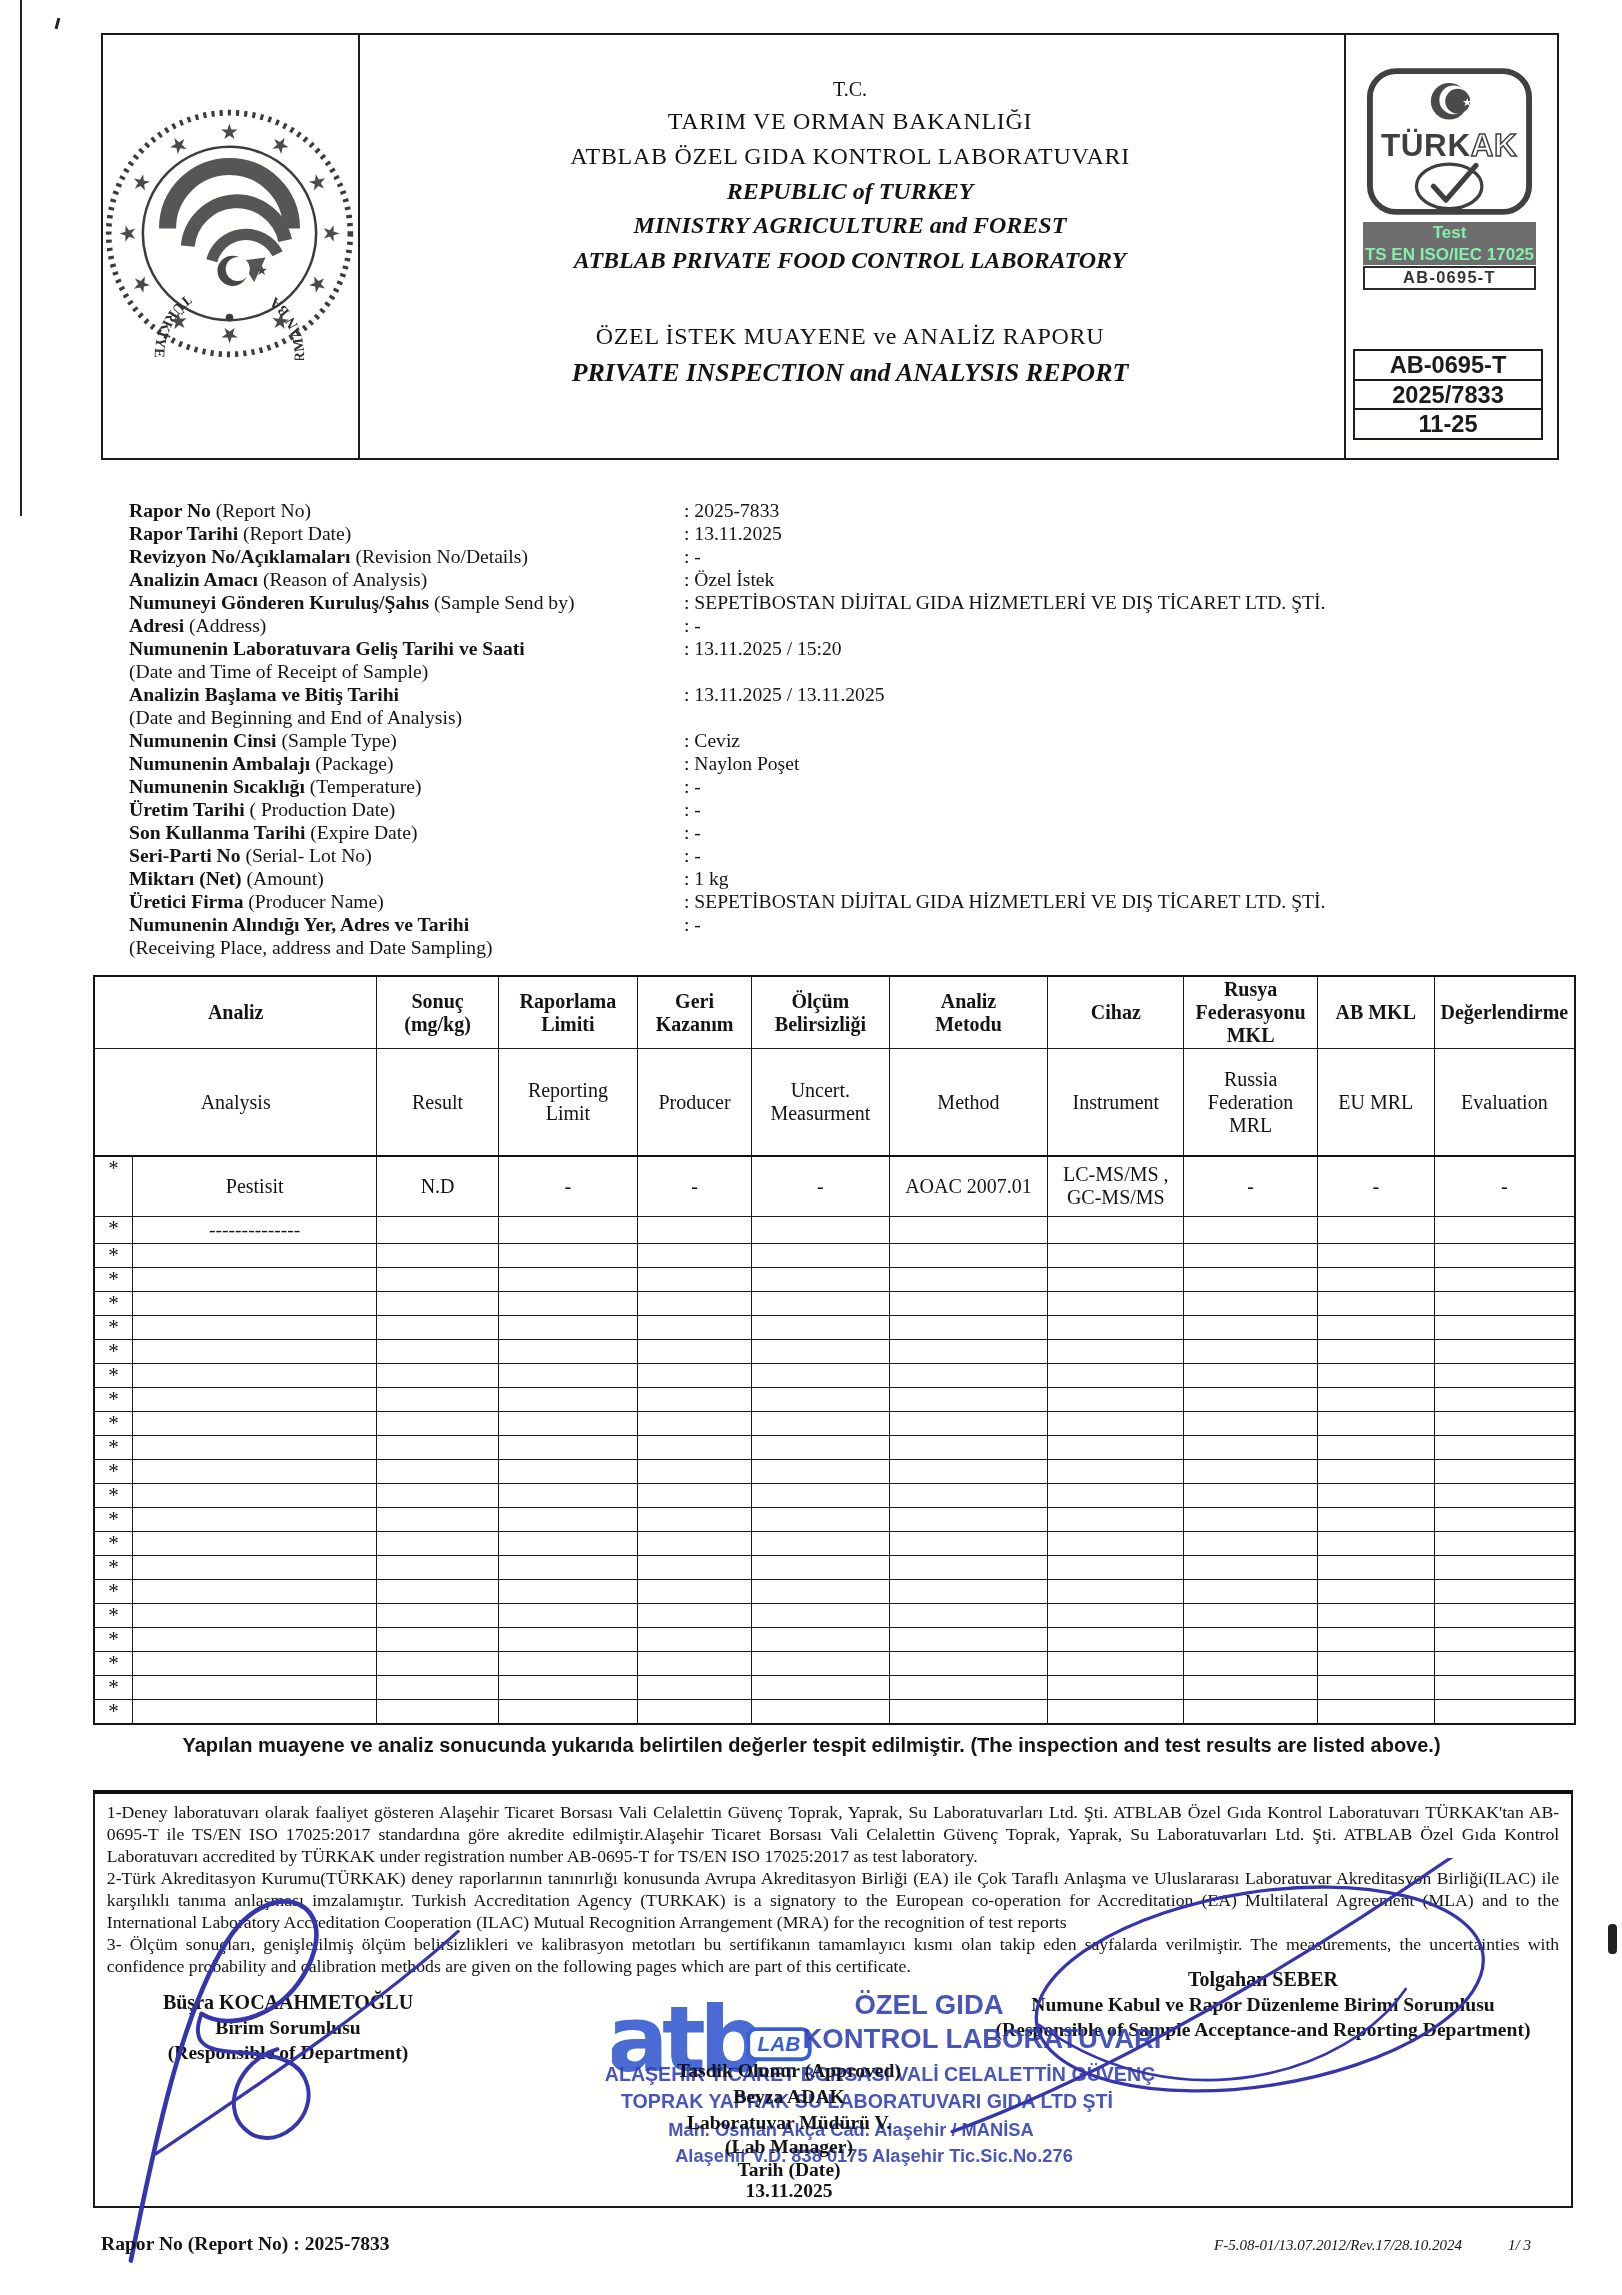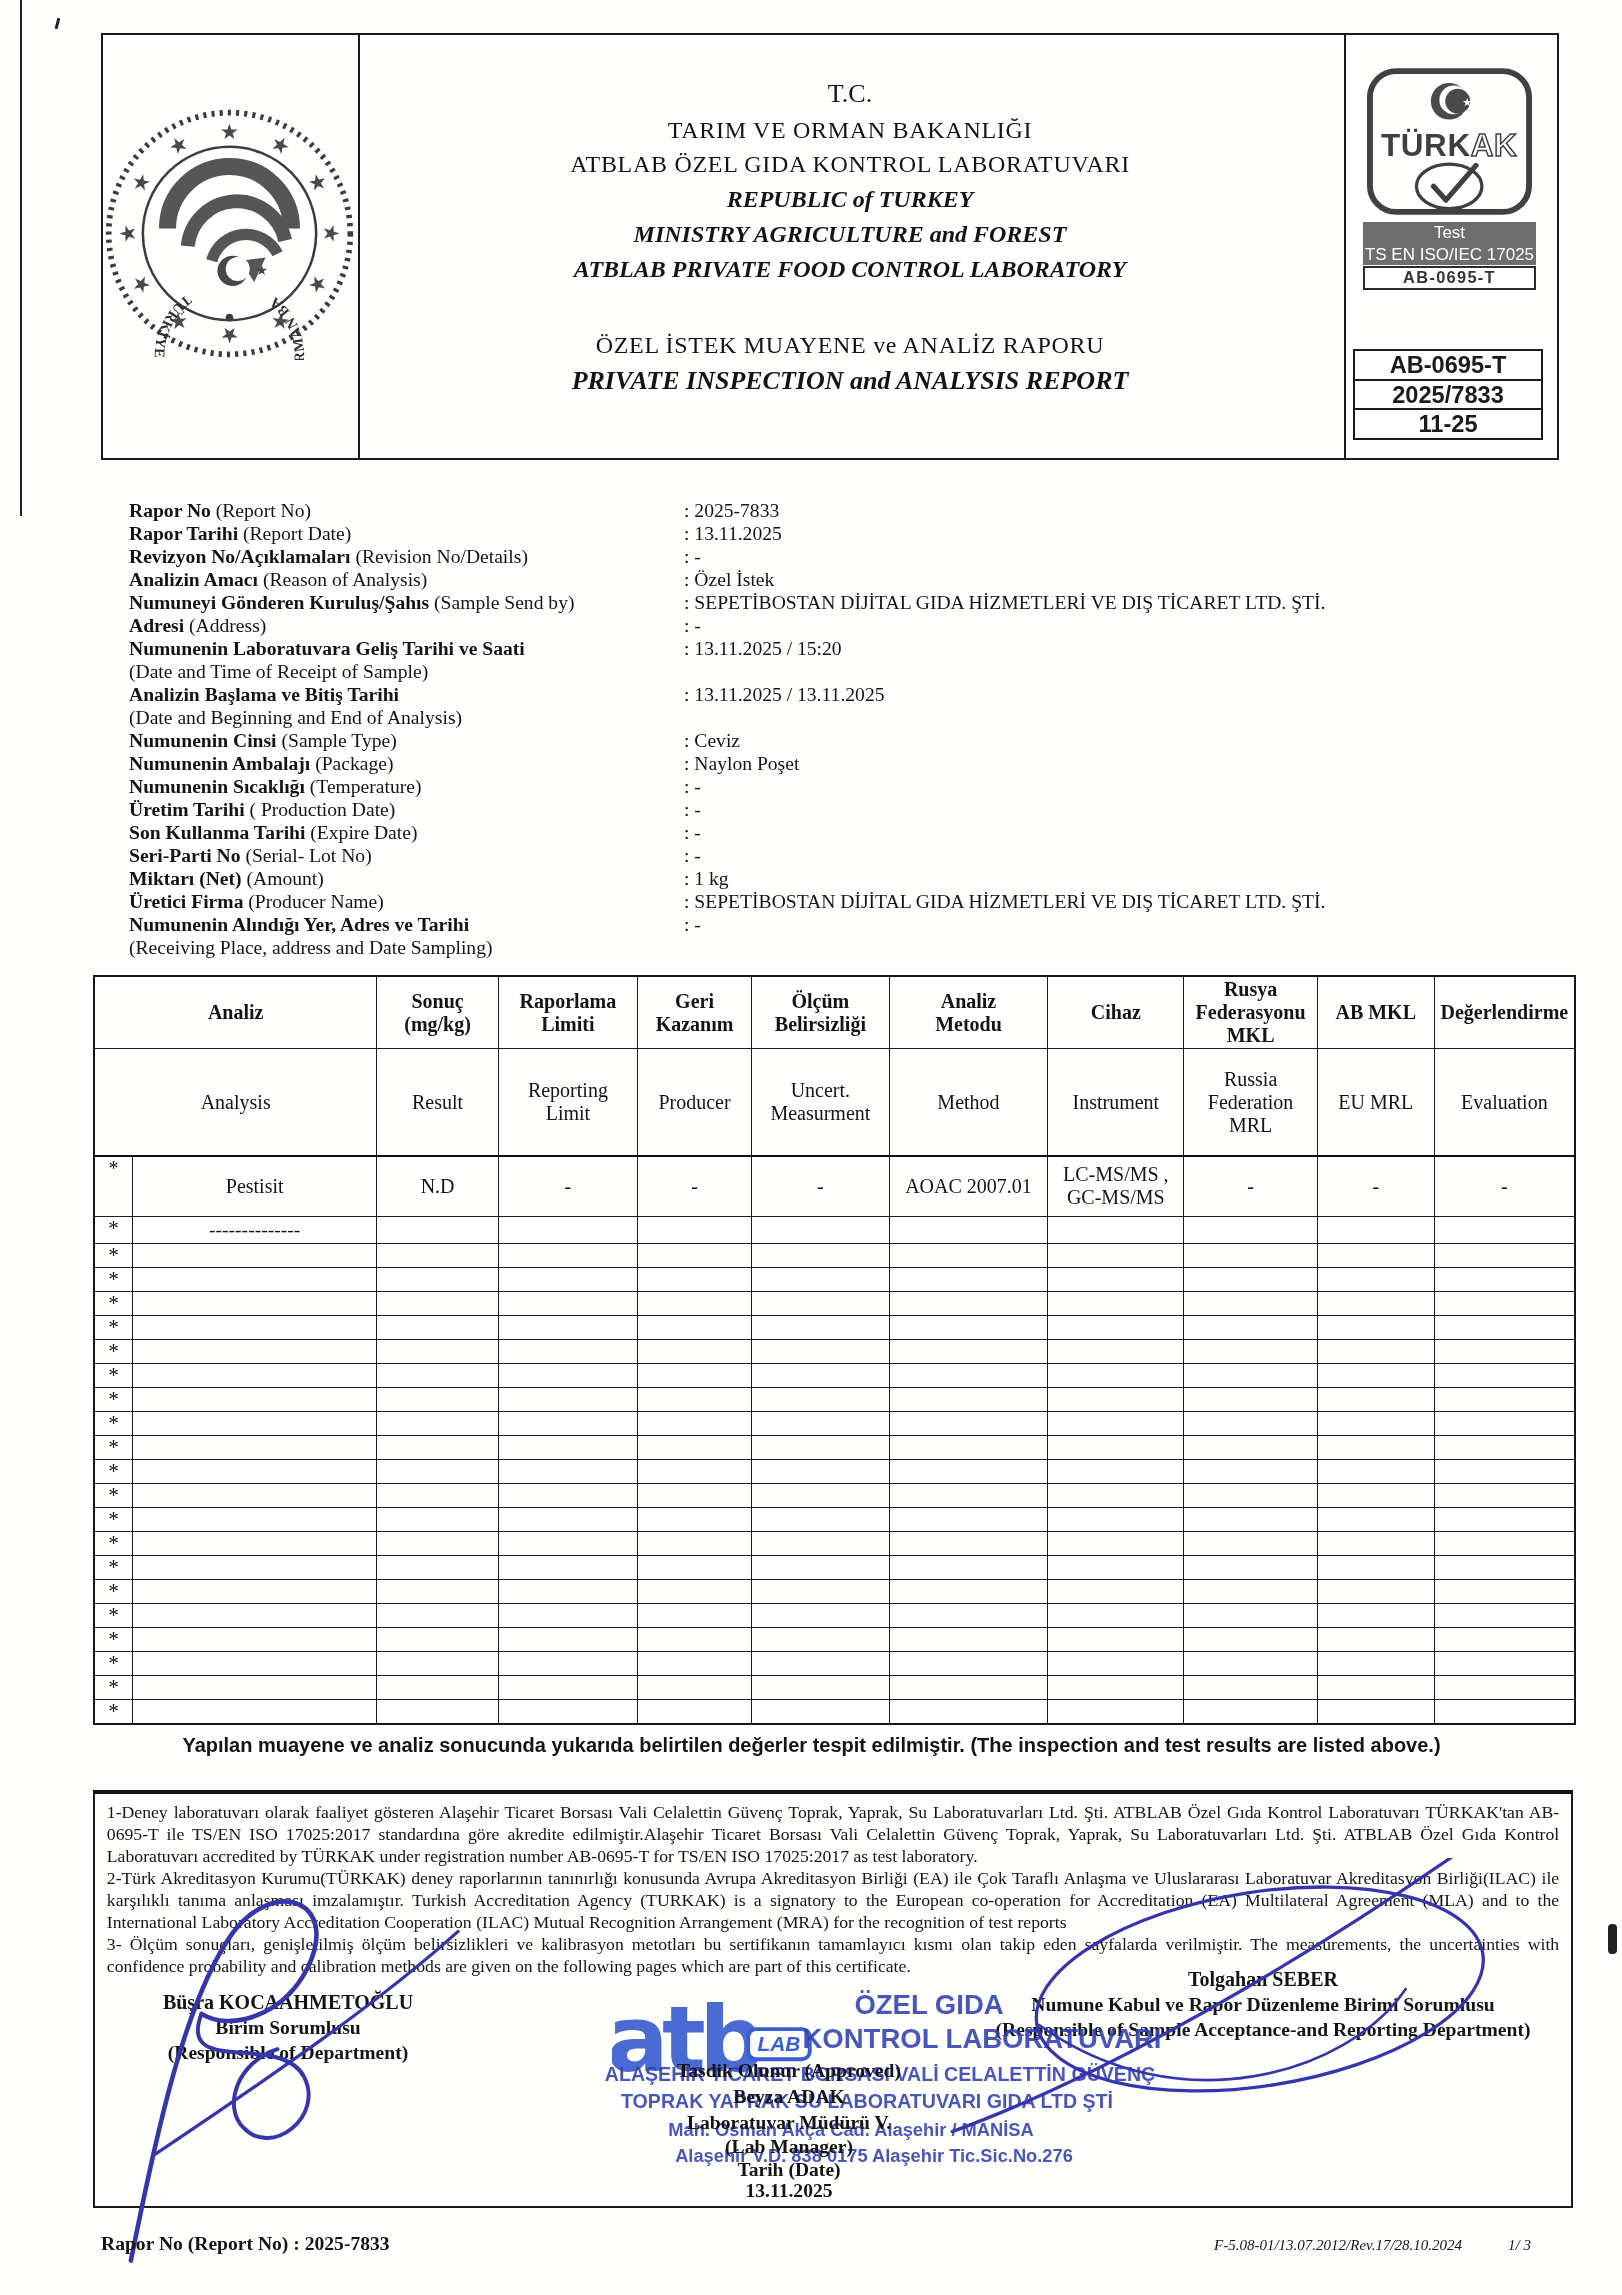--- a/index.html
+++ b/index.html
@@ -5,29 +5,29 @@
   html,body{margin:0;padding:0;background:#e8e8e8;}
   .page{position:relative;width:1623px;height:2295px;background:#fffffe;overflow:hidden;
         font-family:"Liberation Serif","DejaVu Serif",serif;color:var(--ink,#141414);}
   .abs{position:absolute;}
   .sans{font-family:"Liberation Sans","DejaVu Sans",sans-serif;}
 
   
   .header-box{left:101px;top:33px;width:1454px;height:423px;border:2.6px solid #1b1b1b;}
   .vdiv{position:absolute;top:0;bottom:0;width:2px;background:#1b1b1b;}
   .titles{left:359px;top:75px;width:982px;text-align:center;line-height:1.45;}
-  .t-tc{font-size:26px;}
+  .t-tc{font-size:20px;}
   .t-tr{font-size:24px;letter-spacing:0.7px;}
   .t-en{font-size:24px;font-weight:bold;font-style:italic;}
   .t-rep-tr{font-size:24px;margin-top:41px;letter-spacing:0.7px;}
   .t-rep-en{font-size:26px;font-weight:bold;font-style:italic;}
 
   
   .banner{left:1363px;top:222px;width:173px;height:43px;background:var(--banner-gray,#6e6e6e);
-          color:#ffffff;text-align:center;font-weight:normal;font-size:17px;line-height:21.6px;}
+          color:#86efac;text-align:center;font-weight:bold;font-size:17px;line-height:21.6px;}
   .code-box{left:1363px;top:266px;width:169px;height:19.6px;border:2px solid #2b2b2b;background:#fff;
             text-align:center;font-weight:bold;font-size:16.4px;line-height:19.6px;color:#333;letter-spacing:1.3px;}
   .stack{left:1353px;top:349px;width:190px;}
   .stack-row{border:2px solid #1c1c1c;height:27.5px;margin-top:-2px;background:#fff;
              text-align:center;font-weight:bold;font-size:23.6px;line-height:29px;color:#1b1b1b;}
   .stack-row:first-child{margin-top:0;}
 
   
   .info-fields{left:101px;top:499px;width:1427px;font-size:19.6px;margin-left:28px;}
   .info-row{display:flex;height:23px;line-height:23px;white-space:nowrap;}

